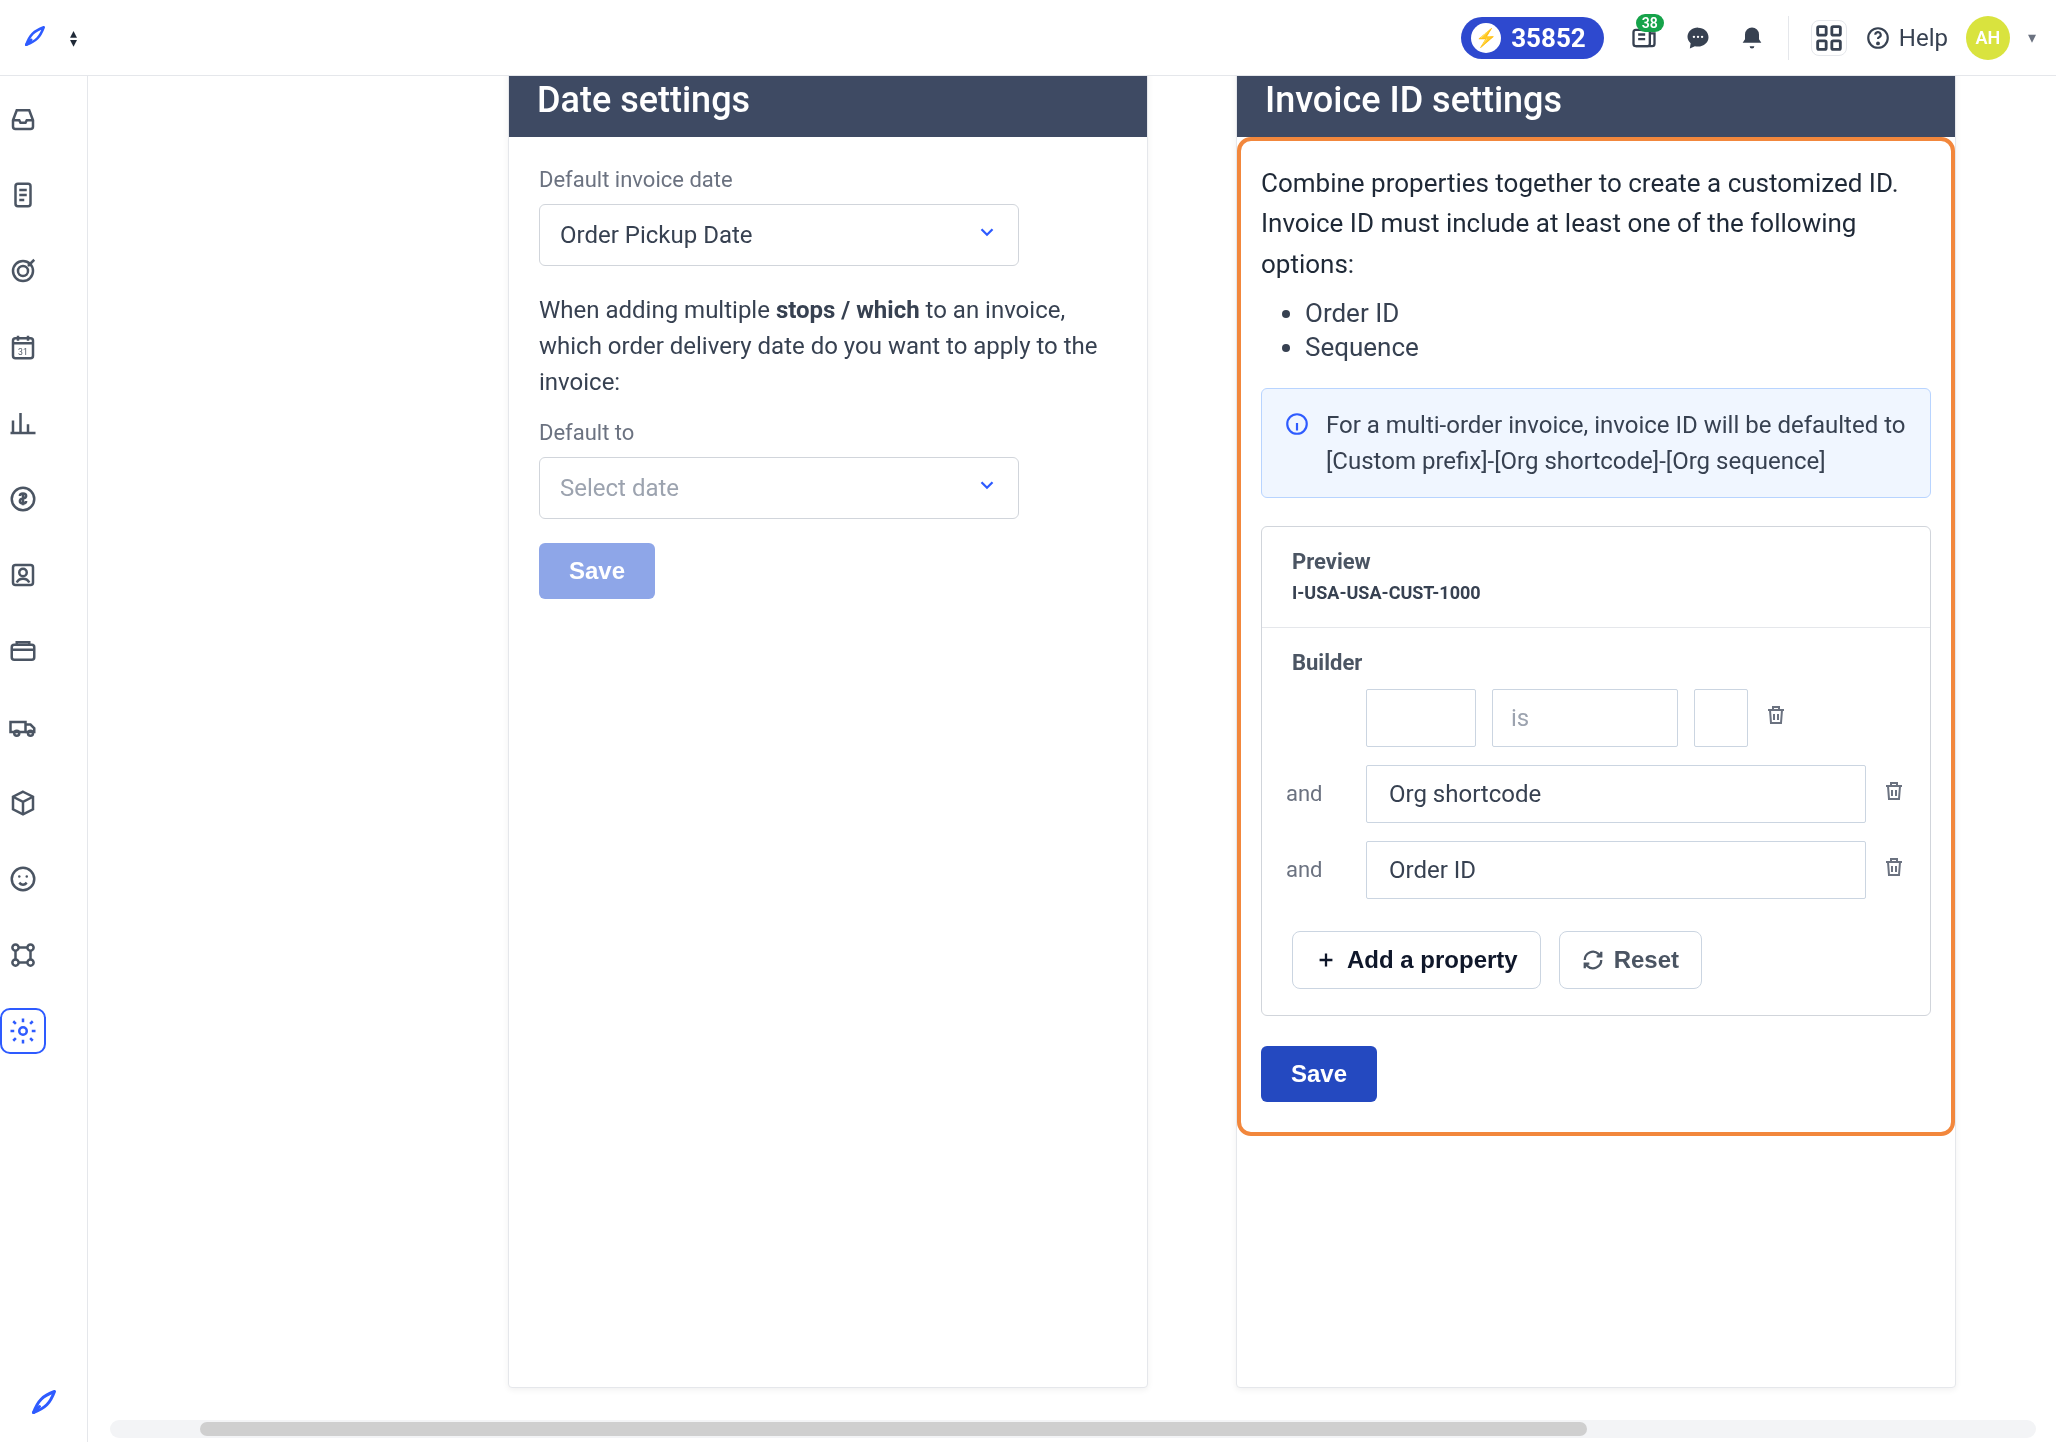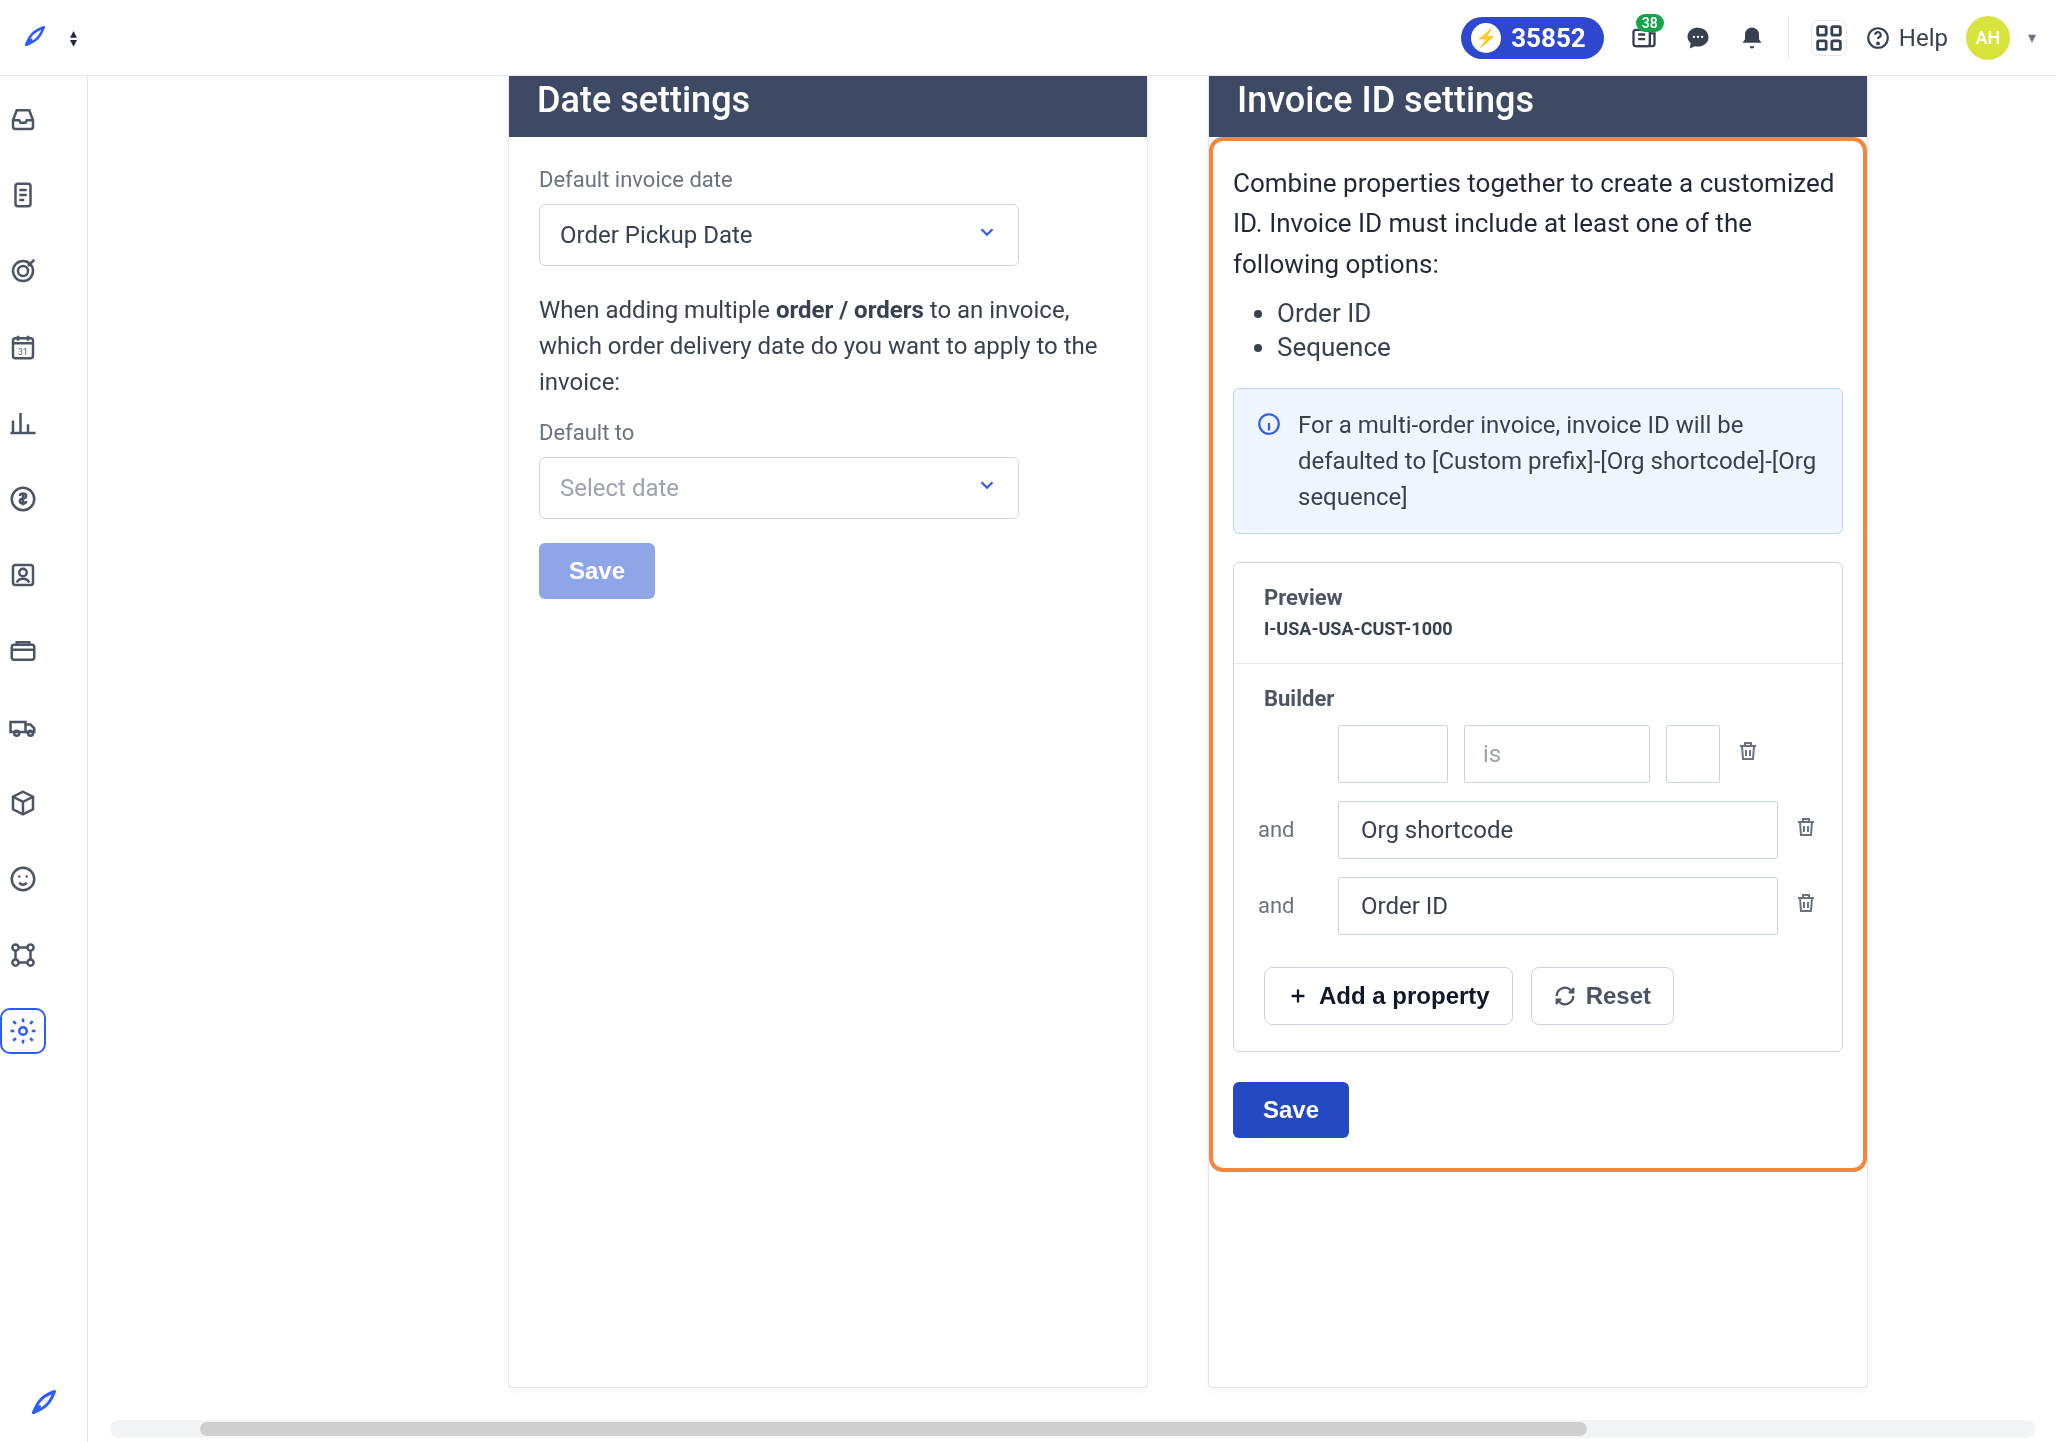--- a/index.html
+++ b/index.html
@@ -339,36 +339,36 @@
     <div class="panel-body">
       <div class="field-label">Default invoice date</div>
       <div class="select">
         <span>Order Pickup Date</span>
         <span class="chev"><svg viewBox="0 0 24 24" fill="none" stroke-width="2.5">
               <path d="M6 9l6 6 6-6"></path>
             </svg></span>
       </div>
 
       <p class="para">
-        <span>When adding multiple </span><strong>order / orders</strong><span> to an invoice, which order delivery date do you want to apply to the invoice:</span>
+        <span>When adding multiple </span><strong>stops / which</strong><span> to an invoice, which order delivery date do you want to apply to the invoice:</span>
       </p>
 
       <div class="field-label">Default to</div>
       <div class="select placeholder">
         <span>Select date</span>
         <span class="chev"><svg viewBox="0 0 24 24" fill="none" stroke-width="2.5">
               <path d="M6 9l6 6 6-6"></path>
             </svg></span>
       </div>
 
       <button class="btn btn-save-muted">Save</button>
     </div>
   </div>
 
-  <div class="panel" style="width:660px; position:relative; top:-14px;">
+  <div class="panel" style="width:720px; position:relative; top:-14px;margin-left:28px;">
     <div class="panel-header">Invoice ID settings</div>
     <div class="panel-body" style="padding:0;">
       <div class="highlight-frame">
         <p class="desc">Combine properties together to create a customized ID. Invoice ID must include at least one of the following options:</p>
         <ul class="req-list">
           <li>Order ID</li>
           <li>Sequence</li>
         </ul>
 
         <div class="info-callout">

